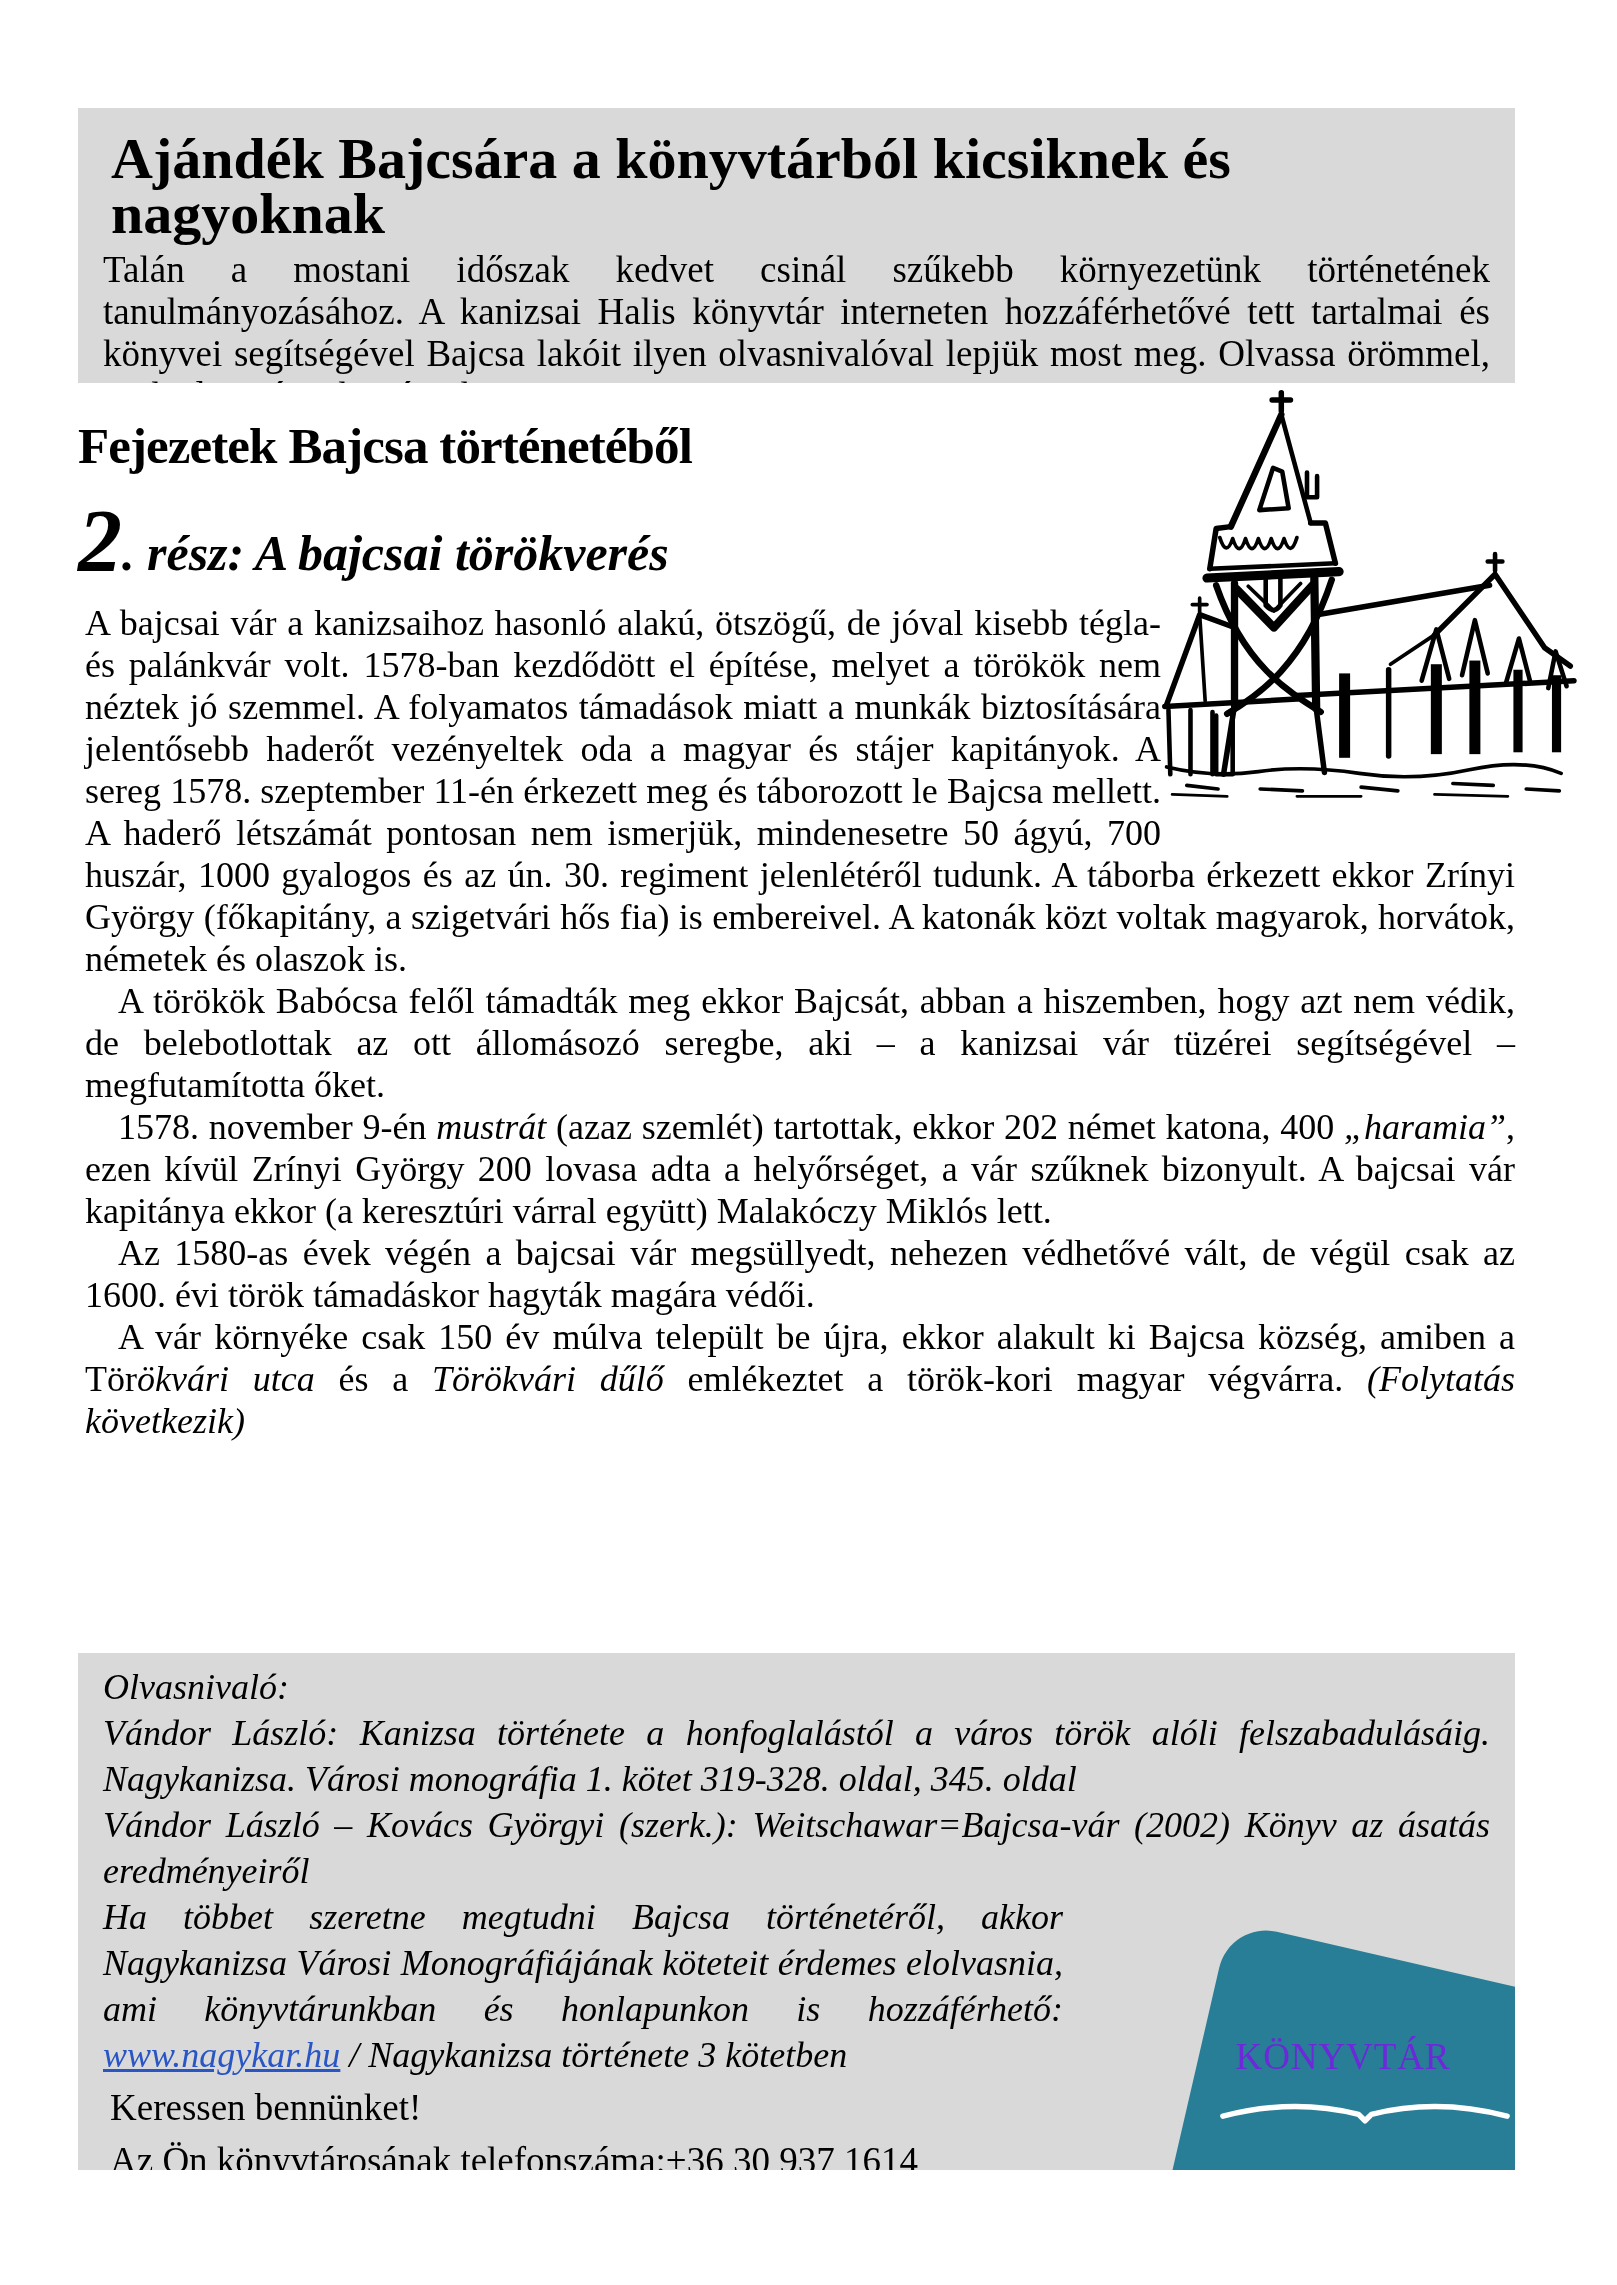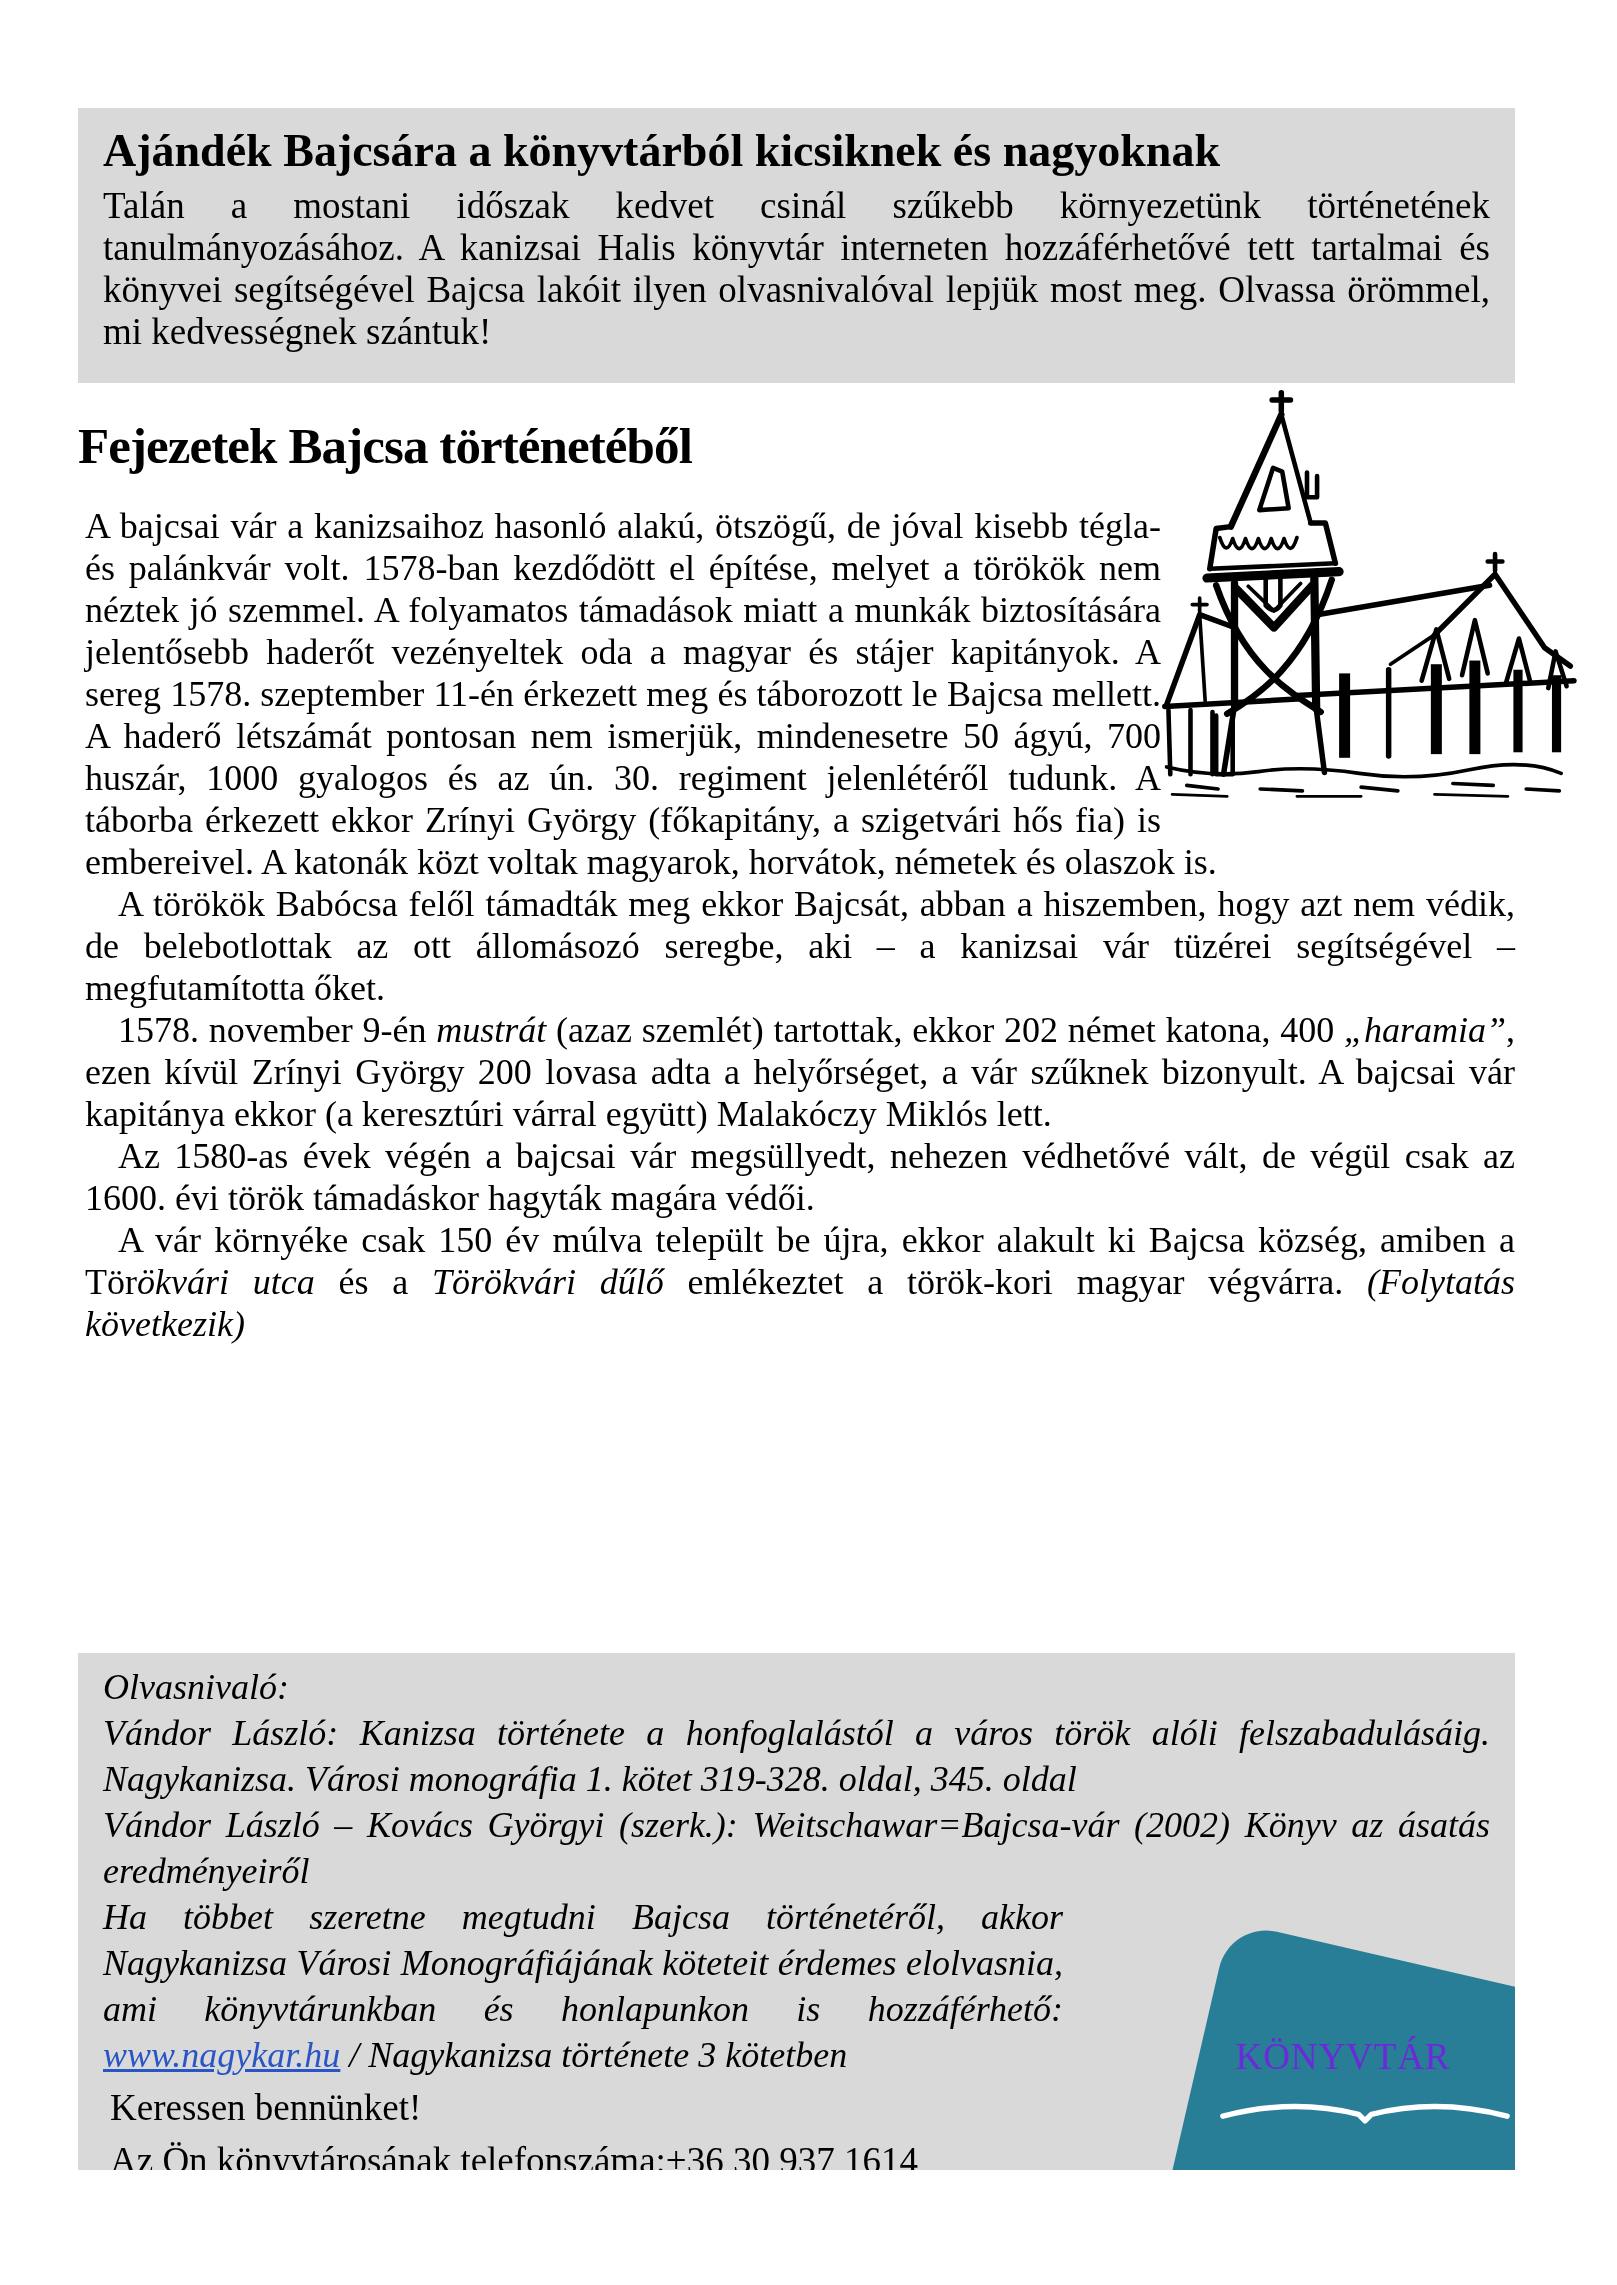--- a/index.html
+++ b/index.html
@@ -5,21 +5,21 @@
   html,body{margin:0;padding:0;background:#ffffff;}
   .page{
     position:relative;width:1617px;height:2286px;background:#fff;
     font-family:"Liberation Serif", serif;color:#000;overflow:hidden;
   }
   
   .top-box{
     position:absolute;left:78px;top:108px;width:1437px;height:275px;
     background:#d9d9d9;box-sizing:border-box;padding:14.7px 25px 0 25px;overflow:hidden;
   }
-  .top-box .tb-title{margin:0;font-size:46px;line-height:55px;font-weight:bold;}
+  .top-box .tb-title{margin:8px;font-size:58px;line-height:55px;font-weight:bold;}
   .top-box .tb-body{margin:7.3px 0 0 0;font-size:37px;line-height:42px;text-align:justify;}
   
   .main{position:absolute;left:78px;top:404px;width:1437px;}
   .img-spacer{float:right;width:354px;height:424px;margin-top:-11px;}
   .church{position:absolute;left:1081px;top:-14.7px;width:418px;height:411px;}
   .headline{margin:0;font-size:51px;line-height:84px;font-weight:bold;letter-spacing:-0.9px;}
   .subtitle{margin:9.2px 0 0 0;font-weight:bold;font-style:italic;white-space:nowrap;}
   .subtitle .num{font-size:88px;line-height:1;}
   .subtitle .rest{font-size:50px;}
   .paras{margin-top:16.5px;margin-left:7px;}
@@ -109,20 +109,23 @@
         <path d="M82,345 L70,420 M171,348 L180,418" stroke-width="6"></path>
 
         <path d="M8,412 q50,12 100,5 t110,2 t120,-4 t100,4" stroke-width="4"></path>
         <path d="M30,432 l34,4 M110,436 l46,2 M220,434 l40,4 M320,430 l44,2 M400,436 l36,2" stroke-width="4"></path>
         <path d="M14,442 l60,2 M150,444 l70,0 M300,442 l80,2" stroke-width="3"></path>
       </g>
     </svg>
 
     <h1 class="headline">Fejezetek Bajcsa történetéből</h1>
 
+    <div class="subtitle">
+      <span class="num">2</span><span class="rest">. rész: A bajcsai törökverés</span>
+    </div>
 
     <div class="paras" id="paras">
         <p class="para"><span>A bajcsai vár a kanizsaihoz hasonló alakú, ötszögű, de jóval kisebb tégla- és palánkvár volt. 1578-ban kezdődött el építése, melyet a törökök nem néztek jó szemmel. A folyamatos támadások miatt a munkák biztosítására jelentősebb haderőt vezényeltek oda a magyar és stájer kapitányok. A sereg 1578. szeptember 11-én érkezett meg és táborozott le Bajcsa mellett. A haderő létszámát pontosan nem ismerjük, mindenesetre 50 ágyú, 700 huszár, 1000 gyalogos és az ún. 30. regiment jelenlétéről tudunk. A táborba érkezett ekkor Zrínyi György (főkapitány, a szigetvári hős fia) is embereivel. A katonák közt voltak magyarok, horvátok, németek és olaszok is.</span></p>
         <p class="para ind"><span>A törökök Babócsa felől támadták meg ekkor Bajcsát, abban a hiszemben, hogy azt nem védik, de belebotlottak az ott állomásozó seregbe, aki – a kanizsai vár tüzérei segítségével – megfutamította őket.</span></p>
         <p class="para ind"><span>1578. november 9-én </span><span class="it">mustrát</span><span> (azaz szemlét) tartottak, ekkor 202 német katona, 400 </span><span class="it">„haramia”</span><span>, ezen kívül Zrínyi György 200 lovasa adta a helyőrséget, a vár szűknek bizonyult. A bajcsai vár kapitánya ekkor (a keresztúri várral együtt) Malakóczy Miklós lett.</span></p>
         <p class="para ind"><span>Az 1580-as évek végén a bajcsai vár megsüllyedt, nehezen védhetővé vált, de végül csak az 1600. évi török támadáskor hagyták magára védői.</span></p>
         <p class="para ind"><span>A vár környéke csak 150 év múlva települt be újra, ekkor alakult ki Bajcsa község, amiben a Tör</span><span class="it">ökvári utca</span><span> és a </span><span class="it">Törökvári dűlő</span><span> emlékeztet a török-kori magyar végvárra. </span><span class="it">(Folytatás következik)</span></p>
       </div>
   </div>
 

